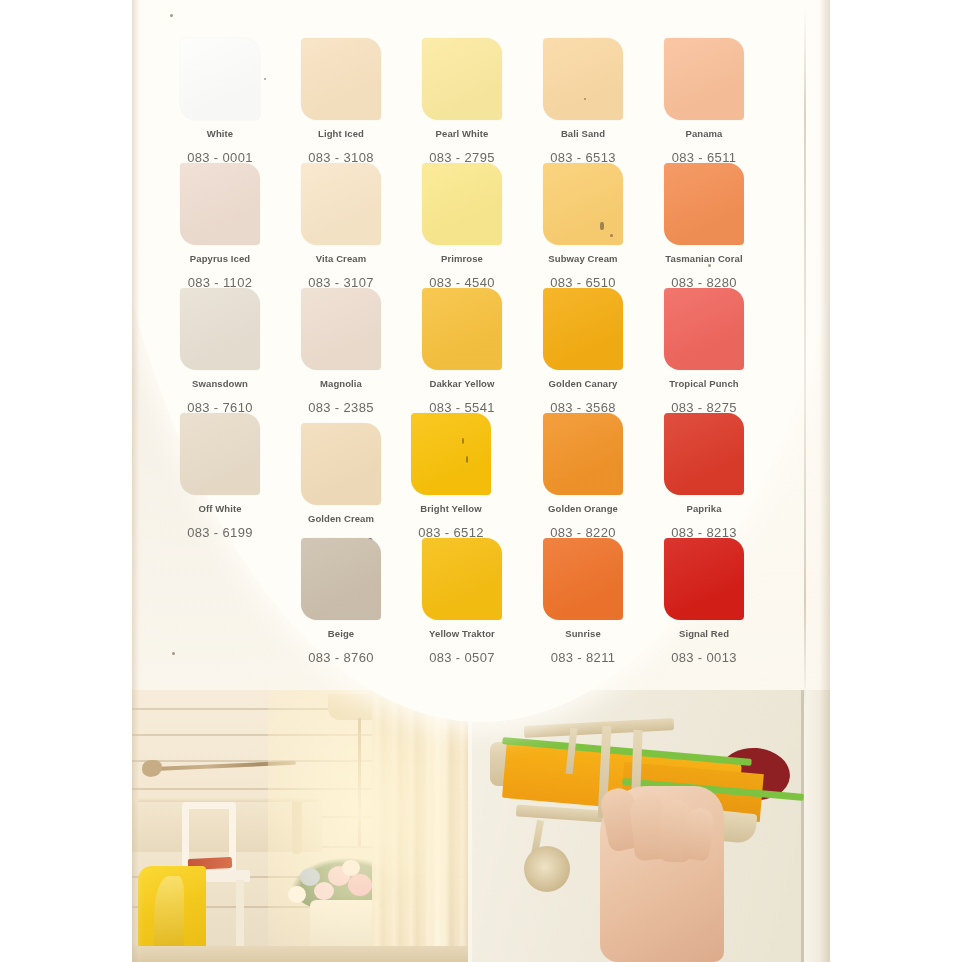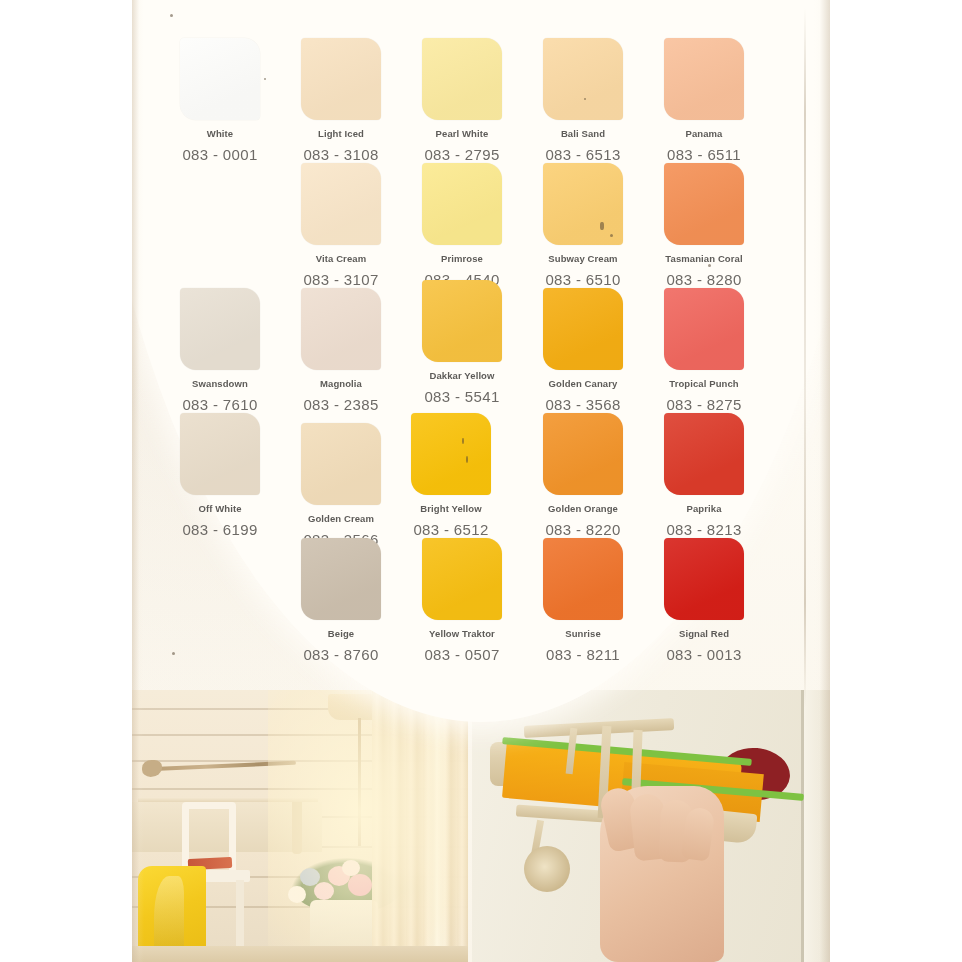--- a/index.html
+++ b/index.html
@@ -60,21 +60,21 @@
   .swatch-chip::after{
     content:"";position:absolute;inset:0;border-radius:4px 16px 4px 16px;
     background:linear-gradient(155deg,rgba(255,255,255,.10),rgba(0,0,0,.025) 70%);
     pointer-events:none;
   }
   .swatch-name{
     margin-top:9px;font-size:9.5px;font-weight:bold;color:#5d5b58;
     letter-spacing:.1px;line-height:1.15;white-space:nowrap;
   }
   .swatch-code{
-    margin-top:6px;font-size:15px;color:#6d6a66;letter-spacing:.35px;
+    margin-top:11px;font-size:13px;color:#6d6a66;letter-spacing:.35px;
     line-height:1.15;white-space:nowrap;
   }
 
   
   #photo-strip{position:absolute;left:0;top:690px;width:698px;height:272px;}
 
   .photo{position:absolute;top:0;height:272px;overflow:hidden;}
   #photo-interior{left:0;width:336px;}
   #photo-toy{left:340px;width:358px;}
 
@@ -361,20 +361,25 @@
       <div class="swatch-cell" style="left: 390px; top: 38px;">
         <div class="swatch-chip" style="background: rgb(250, 217, 164);"></div>
         <div class="swatch-name">Bali Sand</div>
         <div class="swatch-code">083 - 6513</div>
       </div>
       <div class="swatch-cell" style="left: 511px; top: 38px;">
         <div class="swatch-chip" style="background: rgb(249, 192, 154);"></div>
         <div class="swatch-name">Panama</div>
         <div class="swatch-code">083 - 6511</div>
       </div>
+      <div class="swatch-cell" style="left: 27px; top: 163px;">
+        <div class="swatch-chip" style="background: rgb(239, 221, 209);"></div>
+        <div class="swatch-name">Papyrus Iced</div>
+        <div class="swatch-code">083 - 1102</div>
+      </div>
       <div class="swatch-cell" style="left: 148px; top: 163px;">
         <div class="swatch-chip" style="background: rgb(249, 230, 201);"></div>
         <div class="swatch-name">Vita Cream</div>
         <div class="swatch-code">083 - 3107</div>
       </div>
       <div class="swatch-cell" style="left: 269px; top: 163px;">
         <div class="swatch-chip" style="background: rgb(251, 233, 142);"></div>
         <div class="swatch-name">Primrose</div>
         <div class="swatch-code">083 - 4540</div>
       </div>
@@ -391,21 +396,21 @@
       <div class="swatch-cell" style="left: 27px; top: 288px;">
         <div class="swatch-chip" style="background: rgb(232, 224, 211);"></div>
         <div class="swatch-name">Swansdown</div>
         <div class="swatch-code">083 - 7610</div>
       </div>
       <div class="swatch-cell" style="left: 148px; top: 288px;">
         <div class="swatch-chip" style="background: rgb(238, 222, 208);"></div>
         <div class="swatch-name">Magnolia</div>
         <div class="swatch-code">083 - 2385</div>
       </div>
-      <div class="swatch-cell" style="left: 269px; top: 280px;">
+      <div class="swatch-cell" style="left: 269px; top: 288px;">
         <div class="swatch-chip" style="background: rgb(247, 194, 63);"></div>
         <div class="swatch-name">Dakkar Yellow</div>
         <div class="swatch-code">083 - 5541</div>
       </div>
       <div class="swatch-cell" style="left: 390px; top: 288px;">
         <div class="swatch-chip" style="background: rgb(245, 174, 19);"></div>
         <div class="swatch-name">Golden Canary</div>
         <div class="swatch-code">083 - 3568</div>
       </div>
       <div class="swatch-cell" style="left: 511px; top: 288px;">

